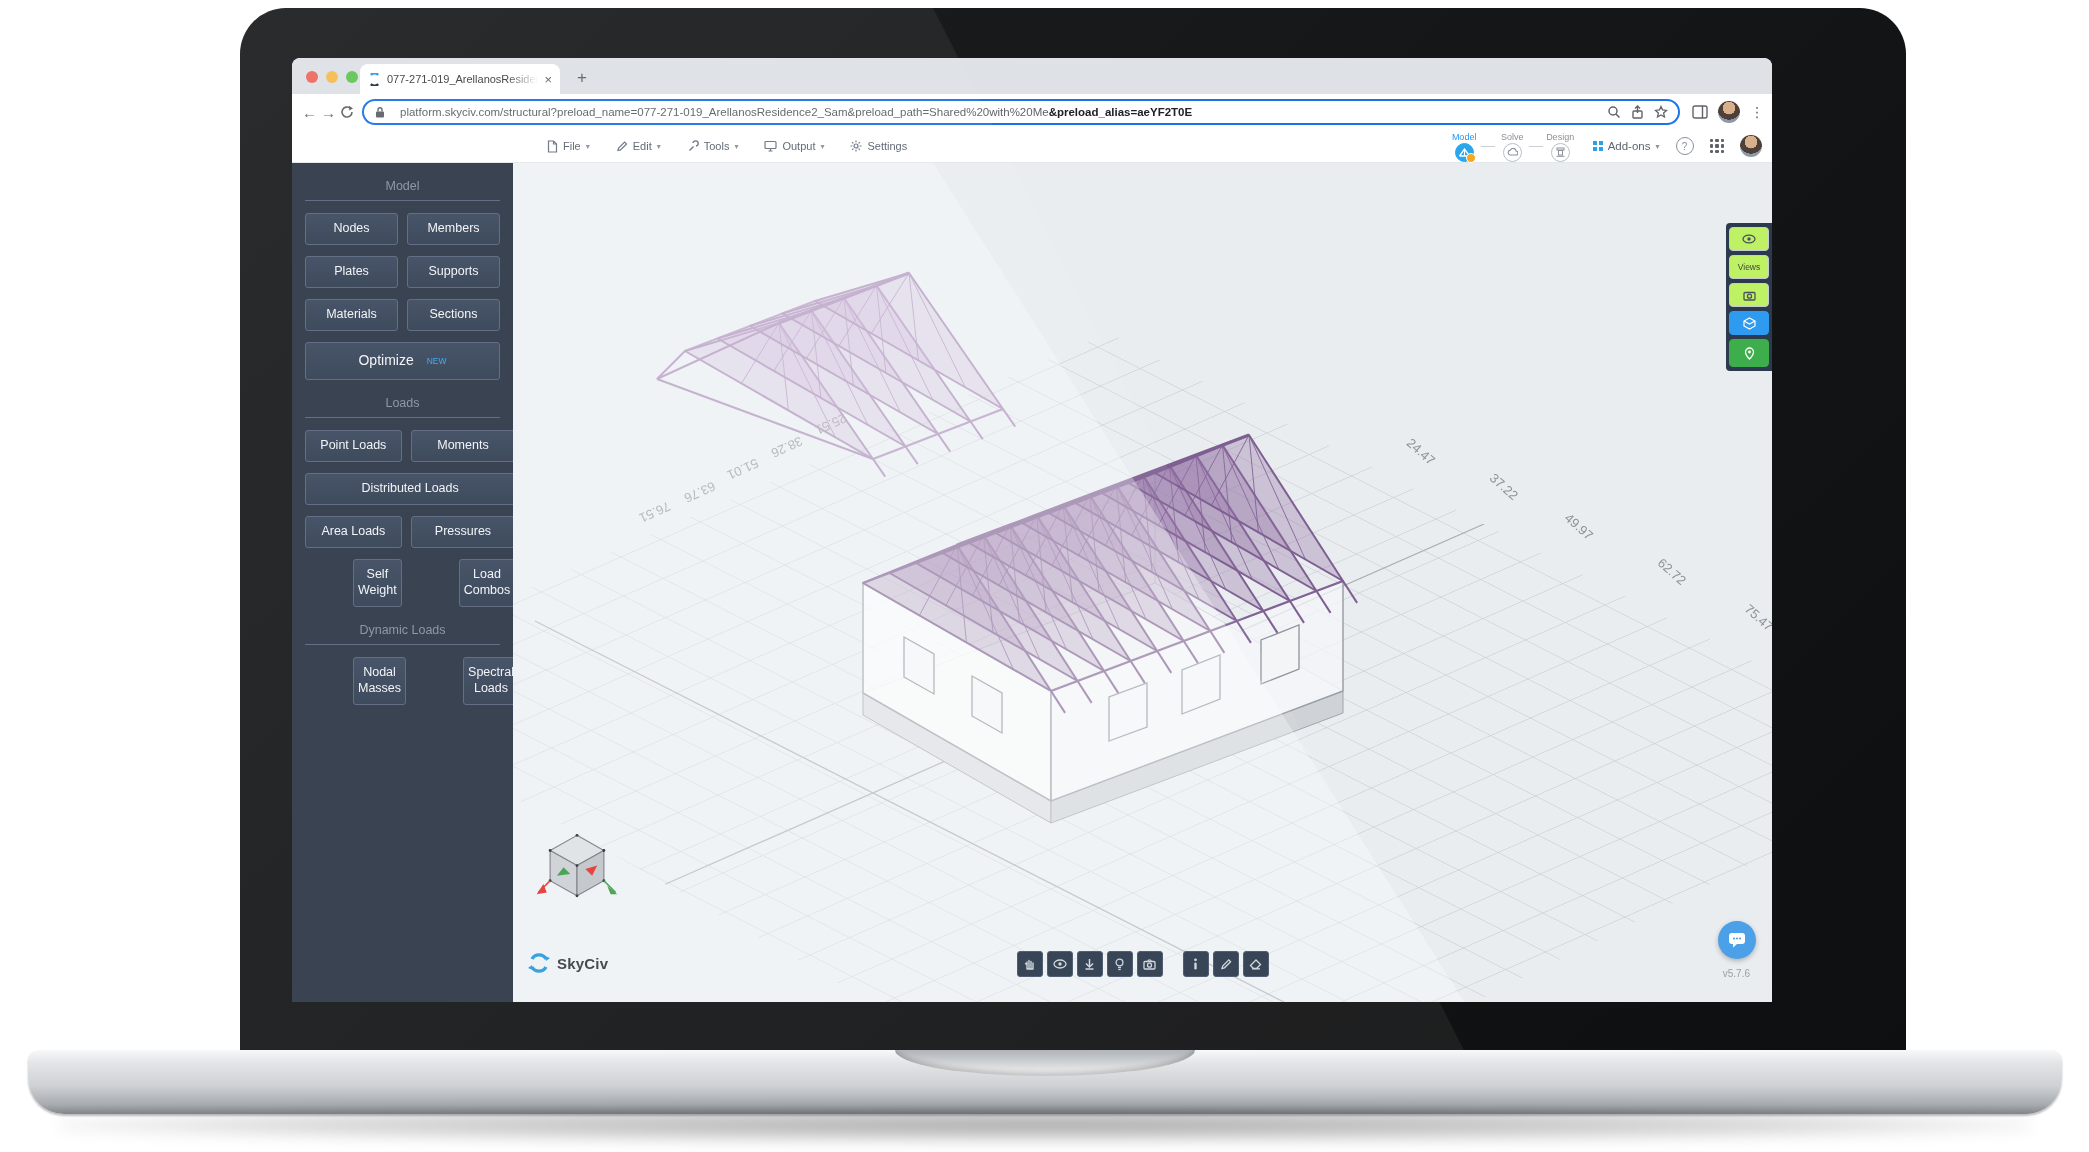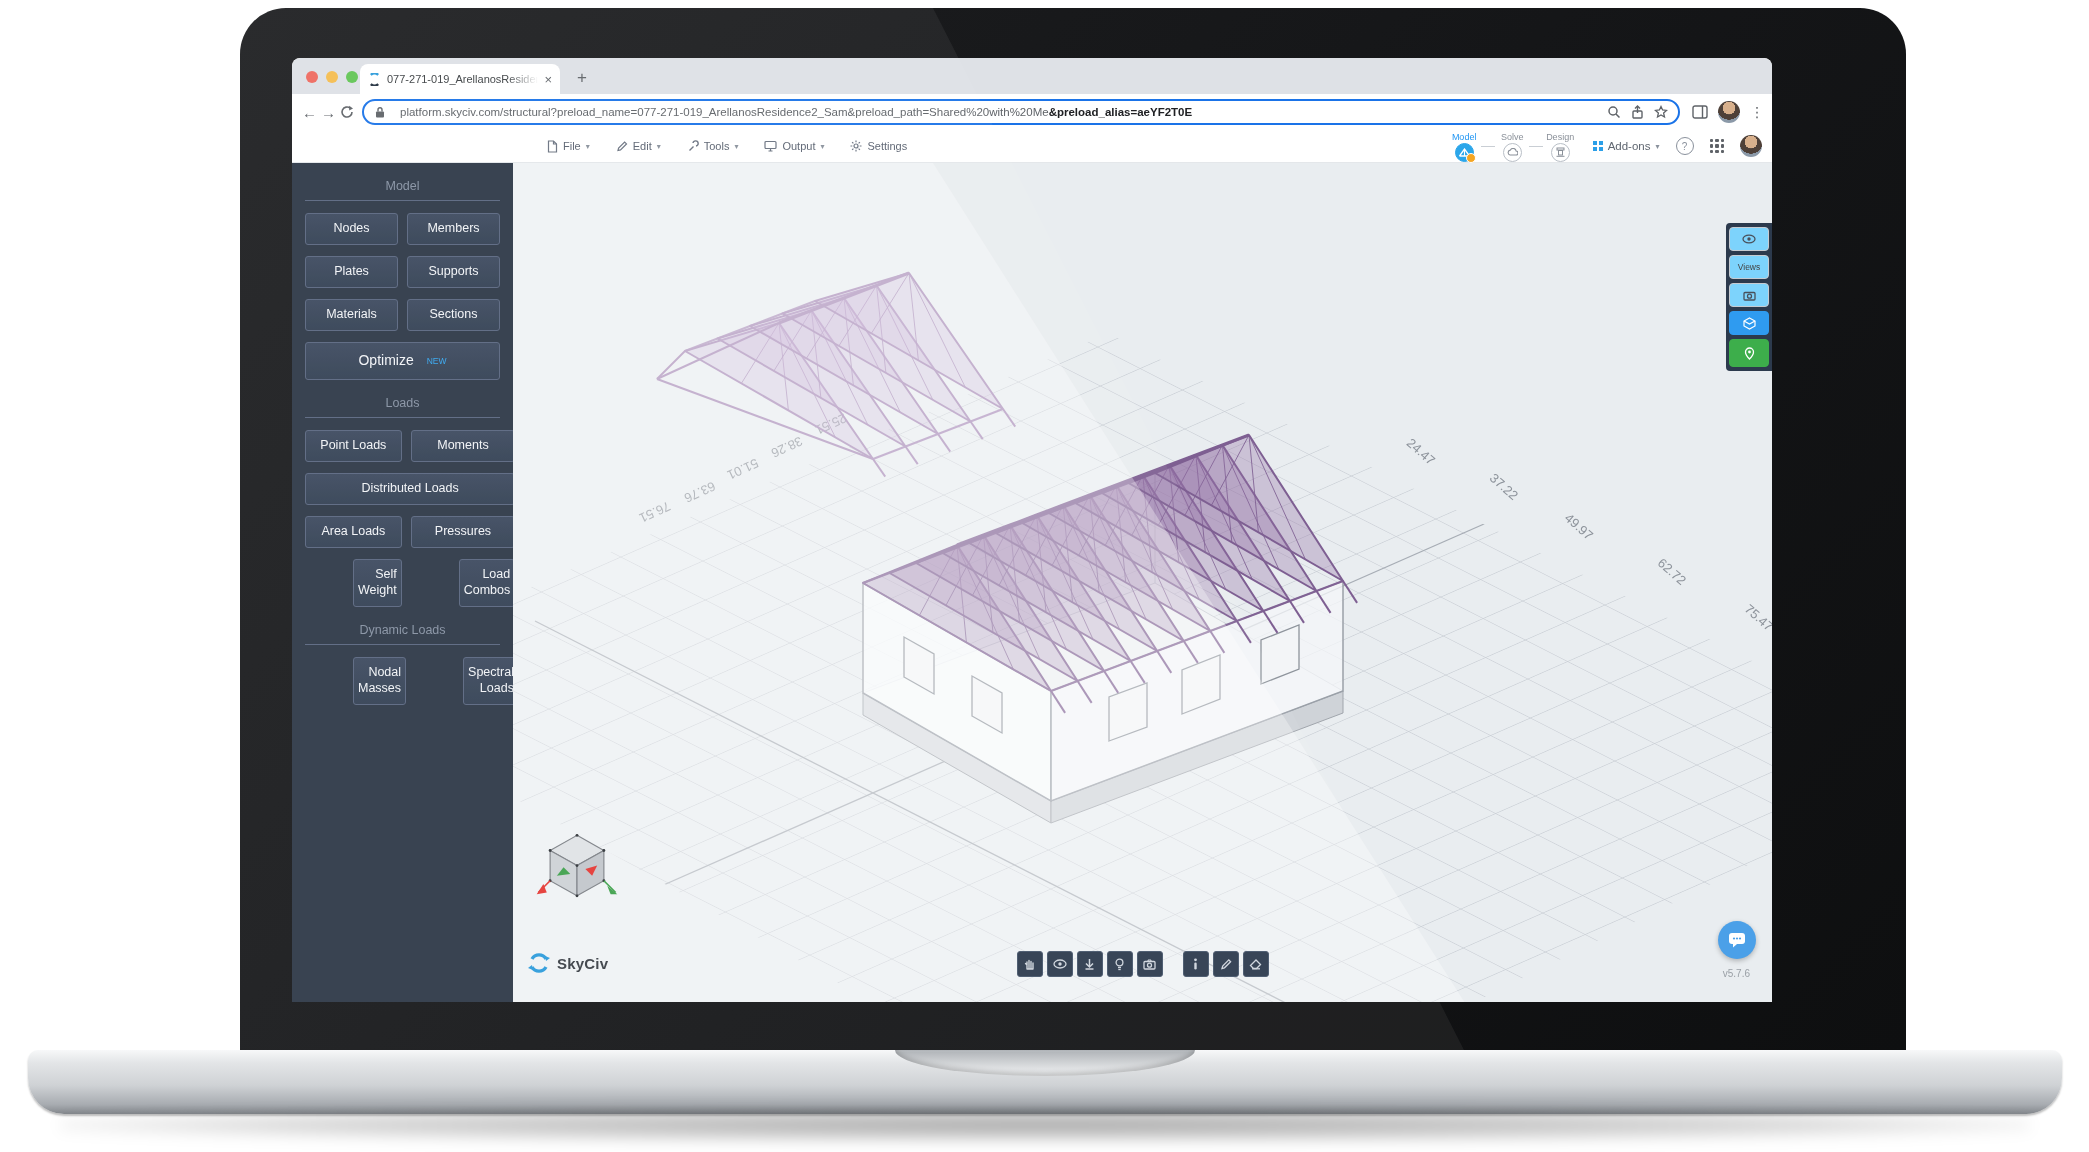--- a/index.html
+++ b/index.html
@@ -55,42 +55,42 @@
   .help-circle{width:16px;height:16px;border-radius:50%;border:1.3px solid #8a919c;color:#8a919c;font-size:10px;display:flex;align-items:center;justify-content:center;}
   .appsgrid{display:grid;grid-template-columns:repeat(3,3.5px);grid-auto-rows:3.5px;gap:2px;}
   .appsgrid i{background:#5f6368;border-radius:1px;display:block;}
 
   .app-content{display:flex;height:840px;}
 
   
   .sidebar{width:221px;background:#2d3847;box-sizing:border-box;padding:12px 13px;flex:none;}
   .sb-title{text-align:center;color:#8792a3;font-size:12.5px;padding-bottom:7px;border-bottom:1px solid #5a6780;margin:4px 0 12px;}
   .sb-grid{display:grid;grid-template-columns:1fr 1fr;gap:11px 9px;margin-bottom:16px;}
-  .sb-btn{background:linear-gradient(180deg,#3d4a5f,#334053);border:1px solid #5a6780;border-radius:3px;color:#f2f4f7;font-size:12.5px;min-height:32px;display:flex;align-items:center;justify-content:center;text-align:right;padding:2px 4px;box-sizing:border-box;line-height:1.25;}
+  .sb-btn{background:linear-gradient(180deg,#3d4a5f,#334053);border:1px solid #5a6780;border-radius:3px;color:#f2f4f7;font-size:12.5px;min-height:32px;display:flex;align-items:center;justify-content:center;text-align:center;padding:2px 4px;box-sizing:border-box;line-height:1.25;}
   .sb-btn.tall{min-height:48px;margin-left:48px;}
   .sb-btn.wide{grid-column:1 / span 2;}
   .sb-btn.optimize{min-height:38px;font-size:14px;}
   .badge-new{color:#35a7f0;font-size:8.5px;vertical-align:super;margin-left:13px;font-weight:normal;}
 
   
   .viewport{position:relative;width:1259px;height:840px;background:#e9edf0;overflow:hidden;}
   .vp-gloss{position:absolute;inset:0;background:rgba(255,255,255,0.32);clip-path:polygon(0 0,420px 0,952px 840px,0 840px);pointer-events:none;z-index:5;}
   .scene{position:absolute;inset:0;z-index:1;}
   .axis-num{fill:#8d939b;font-size:13px;font-family:"Liberation Sans",sans-serif;}
 
   .cube-widget{position:absolute;left:22px;top:668px;z-index:6;}
   .skyciv-logo{position:absolute;left:14px;bottom:28px;display:flex;align-items:center;gap:6px;z-index:6;}
   .skyciv-logo .word{font-size:15px;font-weight:bold;color:#3a3f46;letter-spacing:0.2px;}
 
   .vtoolbar{position:absolute;left:50%;transform:translateX(-50%);bottom:26px;display:flex;gap:4px;z-index:6;}
   .vt-btn{width:24px;height:24px;background:#2c3a4d;border:1px solid #46556b;border-radius:3px;display:flex;align-items:center;justify-content:center;}
   .vt-gap{width:12px;}
 
   .floatstack{position:absolute;right:0;top:60px;width:40px;background:#2c3a4d;border-radius:4px 0 0 4px;padding:4px 3px;display:flex;flex-direction:column;gap:4px;z-index:6;}
-  .fs-btn{height:22px;border-radius:4px;background:#7dd3fc;border:1px solid #c6cbd1;display:flex;align-items:center;justify-content:center;font-size:8.5px;color:#444;}
+  .fs-btn{height:22px;border-radius:4px;background:#bef264;border:1px solid #c6cbd1;display:flex;align-items:center;justify-content:center;font-size:8.5px;color:#444;}
   .fs-btn.blue{background:#2f9bf0;border-color:#2f9bf0;}
   .fs-btn.green{background:#3dae4b;border-color:#3dae4b;height:26px;}
 
   .chatbtn{position:absolute;right:16px;bottom:44px;width:38px;height:38px;border-radius:50%;background:#4ba0e8;box-shadow:0 2px 5px rgba(0,0,0,0.25);display:flex;align-items:center;justify-content:center;z-index:7;}
   .version{position:absolute;right:22px;bottom:24px;font-size:10px;color:#9aa0a6;z-index:6;}
 
   .statusbar{position:absolute;left:0;right:0;bottom:0;height:20px;background:#222c3a;display:flex;justify-content:flex-end;align-items:stretch;z-index:8;}
   .status-seg{display:flex;align-items:center;padding:0 14px;font-size:10.5px;color:#cfd6de;border-left:1px solid #3b485c;background:#2a3546;}
 </style>
 </head>

